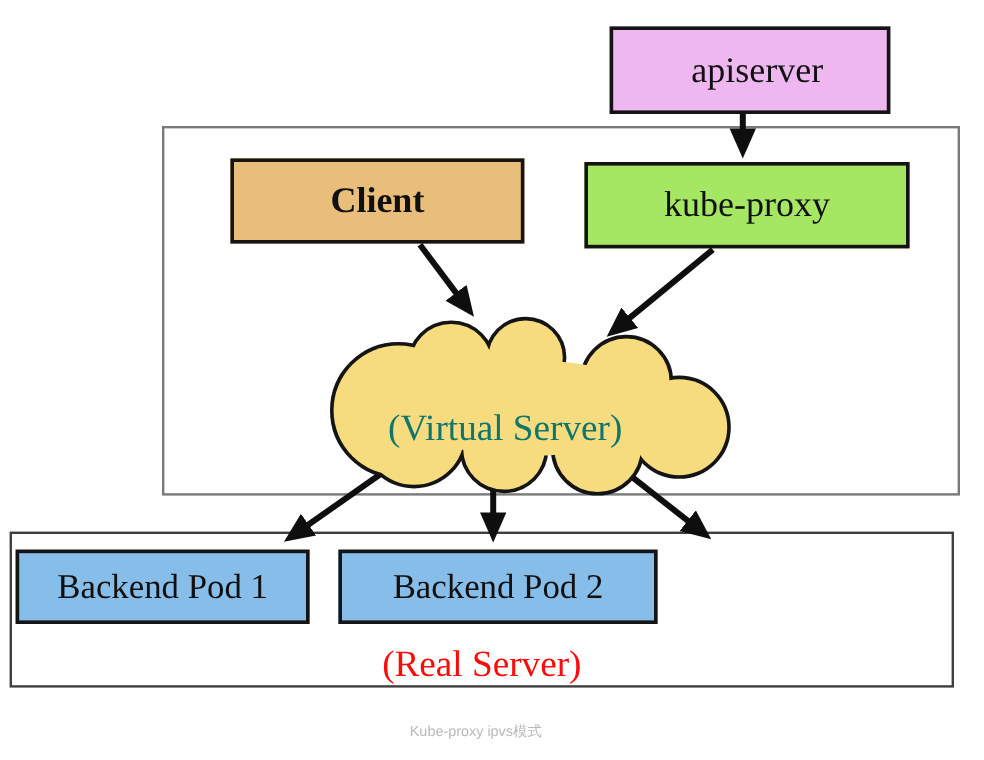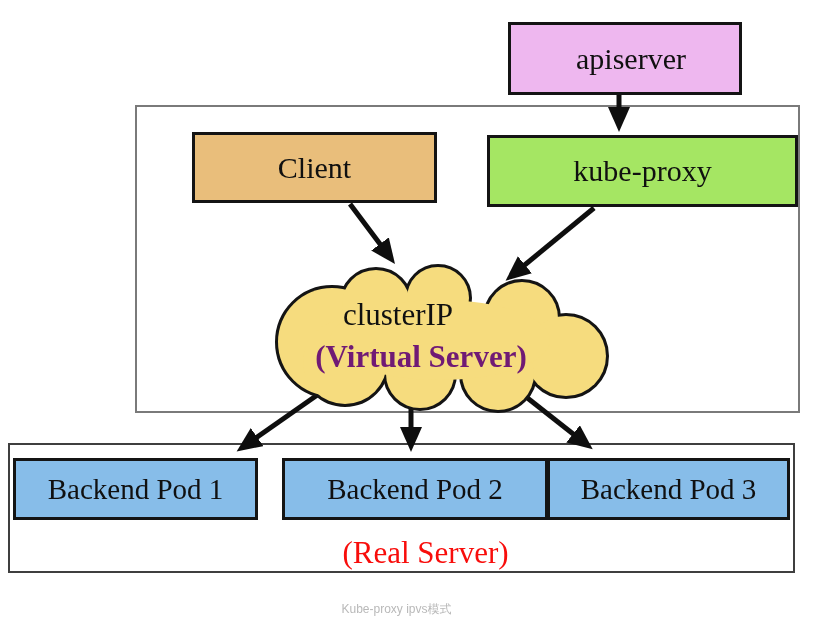--- a/index.html
+++ b/index.html
@@ -11,22 +11,22 @@
     position:absolute;box-sizing:border-box;border:3px solid #141414;
     display:flex;align-items:center;justify-content:center;
     font-size:30px;color:#101010;z-index:2;
   }
   .frame{
     position:absolute;box-sizing:border-box;background:#ffffff;z-index:0;
   }
   .node-frame{left:135px;top:105px;width:665px;height:308px;border:2px solid #7a7a7a;}
   .group-frame{left:8px;top:443px;width:787px;height:130px;border:2px solid #3f3f3f;}
   .apiserver{left:508px;top:22px;width:234px;height:73px;padding-left:12px;}
-  .client{left:192px;top:132px;width:245px;height:71px;}
-  .kubeproxy{left:487px;top:135px;width:311px;height:72px;}
+  .client{left:192px;top:132px;width:245px;height:71px;font-weight:bold;}
+  .kubeproxy{left:487px;top:135px;width:271px;height:72px;}
   .pod{height:62px;top:458px;font-size:29px;}
   .pod1{left:13px;width:245px;}
   .pod2{left:282px;width:266px;}
   .pod3{left:547px;width:243px;}
   .overlay{position:absolute;left:0;top:0;width:820px;height:633px;z-index:3;pointer-events:none;}
   .floating-label{position:absolute;text-align:center;color:#101010;}
   .node-label{left:645px;top:360px;width:155px;font-size:48px;z-index:1;}
   .cloud-line1{left:288px;top:297px;width:220px;font-size:31px;z-index:4;}
   .cloud-line2{left:271px;top:339px;width:300px;font-size:31px;z-index:4;}
   .real-server-label{left:8px;top:535px;width:787px;font-size:31px;z-index:1;}
@@ -53,23 +53,20 @@
 
   <div class="box kubeproxy" style="background-color: rgb(165, 230, 99);">
     <span>kube-proxy</span>
   </div>
 
   <div class="box pod pod1" style="background-color: rgb(135, 189, 233);">
     <span>Backend Pod 1</span>
   </div>
   <div class="box pod pod2" style="background-color: rgb(135, 189, 233);">
     <span>Backend Pod 2</span>
-  </div>
-  <div class="box pod pod3" style="background-color: rgb(135, 189, 233);">
-    <span>Backend Pod 3</span>
   </div>
 
   <svg class="overlay" viewBox="0 0 820 633">
     <defs>
       <marker id="ah" markerWidth="6" markerHeight="5" refX="1" refY="2.2" orient="auto">
         <path d="M0,0 L5,2.2 L0,4.4 Z" fill="#0e0e0e"></path>
       </marker>
     </defs>
 
     <g stroke-width="5" fill="none" stroke="#0e0e0e">
@@ -100,19 +97,18 @@
       <ellipse cx="440" cy="340" rx="110" ry="40"></ellipse>
     </g>
 
     <g stroke-width="5" fill="none" stroke="#0e0e0e">
       <line x1="619" y1="95" x2="619" y2="112" marker-end="url(#ah)"></line>
       <line x1="350" y1="204" x2="383" y2="248" marker-end="url(#ah)"></line>
       <line x1="594" y1="208" x2="521" y2="268" marker-end="url(#ah)"></line>
     </g>
   </svg>
 
-  <div class="floating-label cloud-line1">clusterIP</div>
-  <div class="floating-label cloud-line2" style="color: #701a75; font-weight: bold;">(Virtual Server)</div>
-  <div class="floating-label real-server-label" style="color: rgb(248, 13, 11); padding-left: 24px;">(Real Server)</div>
+  <div class="floating-label cloud-line2" style="color: #0f766e;">(Virtual Server)</div>
+  <div class="floating-label real-server-label" style="color: rgb(248, 13, 11);">(Real Server)</div>
 
   <div class="caption" style="color: rgb(185, 185, 185);">Kube-proxy ipvs模式</div>
 
 </div>
 
 </body></html>

